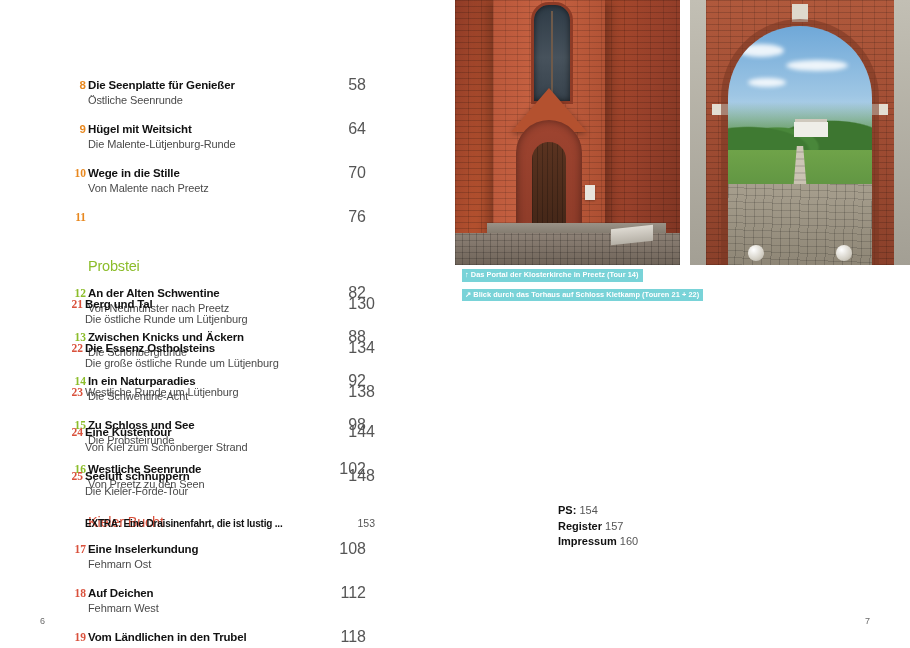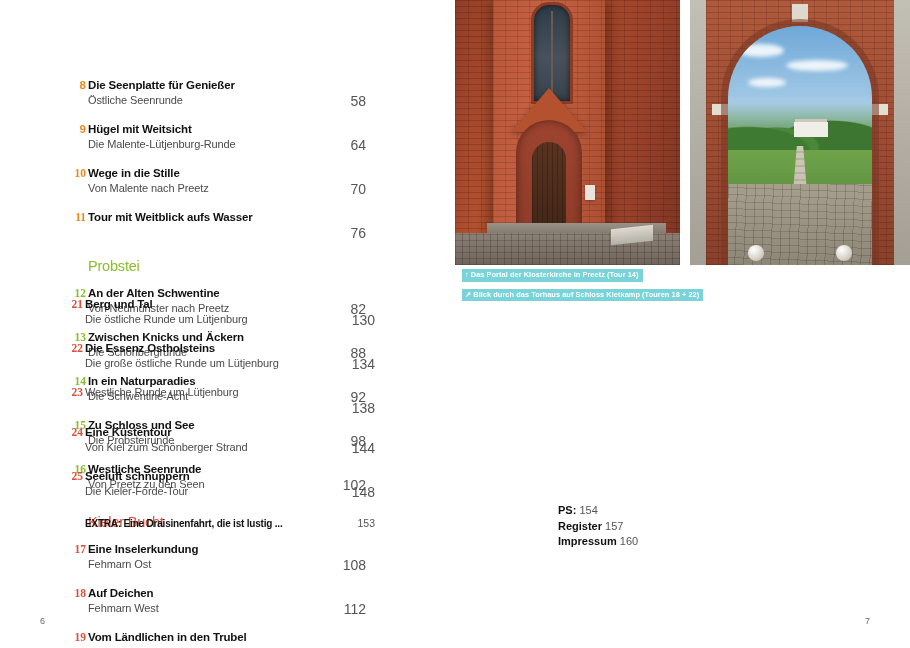--- a/index.html
+++ b/index.html
@@ -62,22 +62,22 @@
   .entry .sub {
     font-size: 11px;
     line-height: 15px;
     color: #4a4a4a;
     margin-top: 1px;
     letter-spacing: -0.1px;
   }
   .entry .pg {
     position: absolute;
     right: 0;
-    top: 16px;
-    font-size: 14px;
+    top: 0;
+    font-size: 16px;
     line-height: 14px;
     color: #555555;
   }
 
   
   .section-head {
     font-size: 14.5px;
     font-weight: normal;
     margin-top: 22px;
     margin-bottom: 12px;
@@ -385,21 +385,20 @@
           <div class="pg">64</div>
         </div>
         <div class="entry">
           <div class="num wide c-orange">10</div>
           <div class="title">Wege in die Stille</div>
           <div class="sub">Von Malente nach Preetz</div>
           <div class="pg">70</div>
         </div>
         <div class="entry">
           <div class="num wide c-orange">11</div>
-          <div class="title">Tour mit Weitblick aufs Wasser</div>
           <div class="pg">76</div>
         </div>
       </div>
 
       <div>
         <div class="section-head c-green">Probstei</div>
         <div class="entry">
           <div class="num wide c-green">12</div>
           <div class="title">An der Alten Schwentine</div>
           <div class="sub">Von Neumünster nach Preetz</div>
@@ -496,21 +495,21 @@
     <div class="lawn"></div>
     <div class="path"></div>
     <div class="cobble"></div>
     <div class="bollard left"></div>
     <div class="bollard right"></div>
   </div>
 </div>
 
 <div class="captions">
   <div class="caption"><span class="arr">↑</span><span>Das Portal der Klosterkirche in Preetz (Tour 14)</span></div><br>
-  <div class="caption"><span class="arr">↗</span><span>Blick durch das Torhaus auf Schloss Kletkamp (Touren 18 + 22)</span></div>
+  <div class="caption"><span class="arr">↗</span><span>Blick durch das Torhaus auf Schloss Kletkamp (Touren 21 + 22)</span></div>
 </div>
 
 <div class="toc-right-list">
   <div class="entry">
     <div class="num wide c-red">21</div>
     <div class="title">Berg und Tal</div>
     <div class="sub">Die östliche Runde um Lütjenburg</div>
     <div class="pg">130</div>
   </div>
   <div class="entry">

